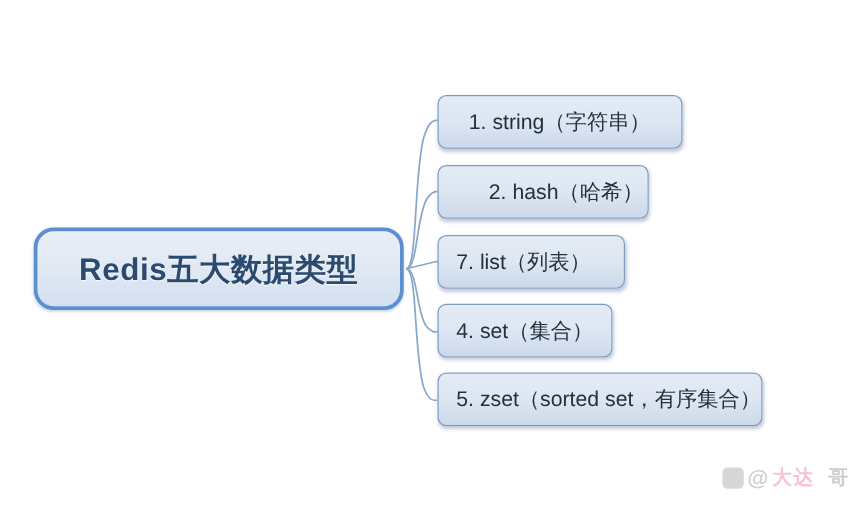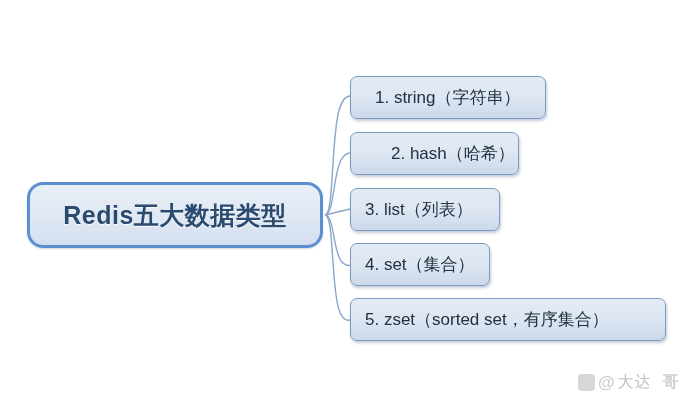--- a/index.html
+++ b/index.html
@@ -67,21 +67,21 @@
     font-size: 17px;
     color: #22313f;
     white-space: nowrap;
     line-height: 1;
   }
 
   #child-0 { left: 350px; top: 76px;  width: 196px; height: 43px; padding-left: 24px; }
   #child-1 { left: 350px; top: 132px; width: 169px; height: 43px; padding-left: 40px; }
   #child-2 { left: 350px; top: 188px; width: 150px; height: 43px; }
   #child-3 { left: 350px; top: 243px; width: 140px; height: 43px; }
-  #child-4 { left: 350px; top: 298px; width: 316px; height: 43px; }
+  #child-4 { left: 350px; top: 298px; width: 260px; height: 43px; }
 
   
   .watermark {
     position: absolute;
     left: 578px;
     top: 372px;
     display: flex;
     align-items: center;
     gap: 3px;
     opacity: 0.34;
@@ -99,22 +99,22 @@
     text-align: center;
     font-weight: bold;
   }
   .wm-at {
     font-size: 17px;
     font-weight: bold;
     color: #6f6f6f;
   }
   .wm-name {
     font-size: 16px;
-    font-weight: normal;
-    color: #404040;
+    font-weight: bold;
+    color: #ec4899;
     letter-spacing: 1px;
   }
   .wm-suffix {
     font-size: 16px;
     font-weight: bold;
     color: #6f6f6f;
     margin-left: 8px;
   }
 </style>
 </head>
@@ -137,21 +137,21 @@
 
   <div class="child-node" id="child-0">
     <span class="child-label">1. string（字符串）</span>
   </div>
 
   <div class="child-node" id="child-1">
     <span class="child-label">2. hash（哈希）</span>
   </div>
 
   <div class="child-node" id="child-2">
-    <span class="child-label">3. list（列表）</span>
+    <span class="child-label">7. list（列表）</span>
   </div>
 
   <div class="child-node" id="child-3">
     <span class="child-label">4. set（集合）</span>
   </div>
 
   <div class="child-node" id="child-4">
     <span class="child-label">5. zset（sorted set，有序集合）</span>
   </div>
 

